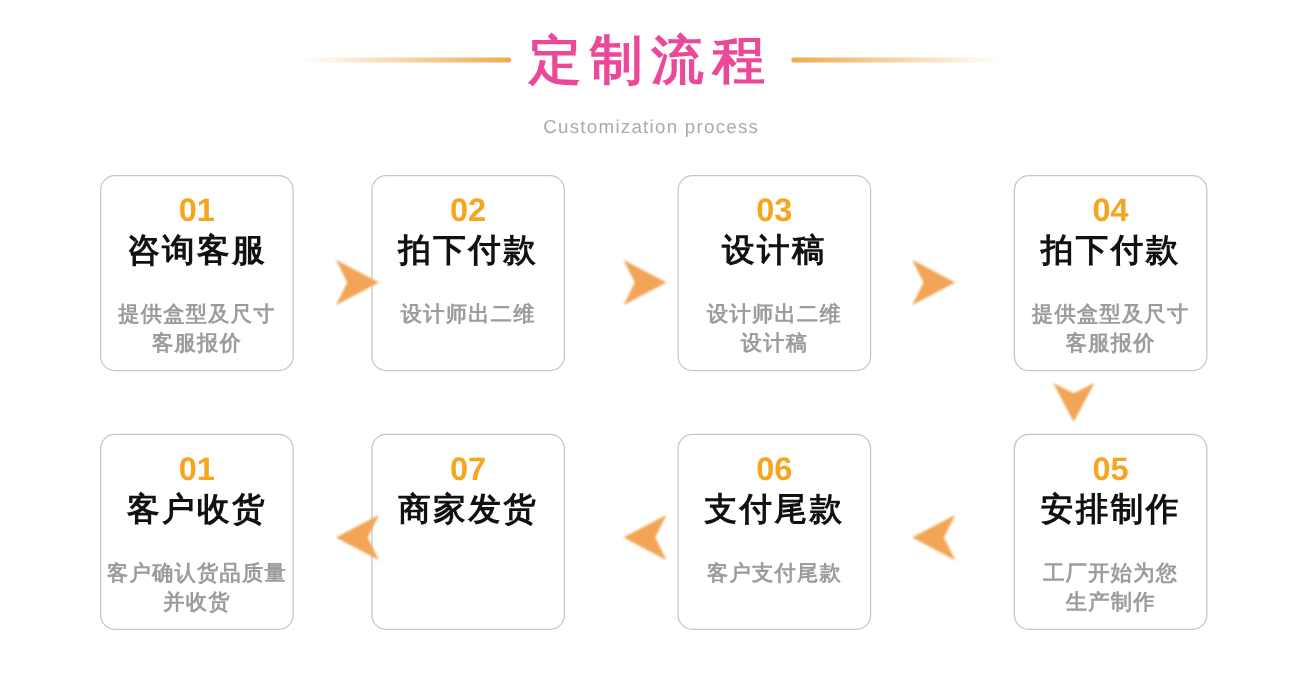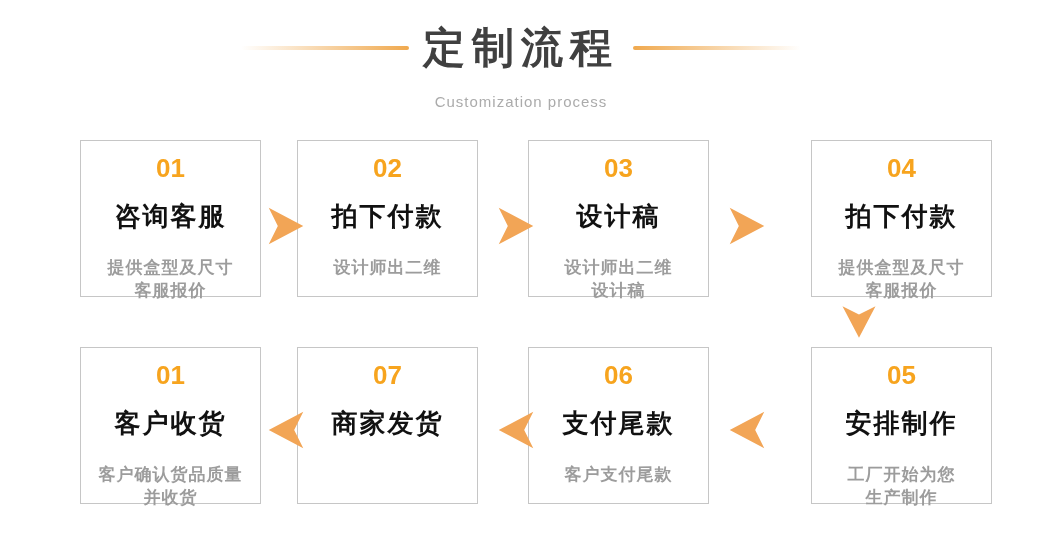--- a/index.html
+++ b/index.html
@@ -14,31 +14,31 @@
   html,body{background:#fff;}
   body{font-family:"Liberation Sans","DejaVu Sans",sans-serif;}
   .stage{position:relative;width:1042px;height:552px;background:#fff;overflow:hidden;}
 
   
   .title-row{position:absolute;top:22px;left:0;width:100%;height:52px;
     display:flex;align-items:center;justify-content:center;gap:14px;}
   .title-line{width:168px;height:4px;border-radius:2px;}
   .title-line.left{background:linear-gradient(to right,rgba(240,169,78,0),var(--line));}
   .title-line.right{background:linear-gradient(to left,rgba(240,169,78,0),var(--line));}
-  .page-title{font-size:42px;font-weight:700;color:#404040;letter-spacing:7px;}
+  .page-title{font-size:42px;font-weight:700;color:#ec4899;letter-spacing:7px;}
   .page-subtitle{position:absolute;top:93px;left:0;width:100%;text-align:center;
     font-size:15px;font-weight:500;color:var(--subtitle);letter-spacing:1px;}
 
   
-  .card{position:absolute;width:181px;height:157px;background:#fff;
-    border:1px solid var(--border);border-radius:0;text-align:center;padding-top:12px;}
+  .card{position:absolute;width:155px;height:157px;background:#fff;
+    border:1px solid var(--border);border-radius:12px;text-align:center;padding-top:12px;}
   .r1{top:140px;} .r2{top:347px;}
-  .col1{left:80px;} .col2{left:297px;} .col3{left:528px;} .col4{left:811px;}
+  .col1{left:80px;} .col2{left:297px;} .col3{left:542px;} .col4{left:811px;}
   .step-number{font-size:26px;font-weight:700;color:var(--accent);line-height:1.2;}
-  .step-title{margin-top:16px;font-size:26px;font-weight:700;color:#111;letter-spacing:2px;line-height:1.25;}
+  .step-title{margin-top:0;font-size:26px;font-weight:700;color:#111;letter-spacing:2px;line-height:1.25;}
   .step-desc{margin-top:23px;font-size:17px;font-weight:600;color:var(--desc);
     letter-spacing:1px;line-height:1.4;white-space:pre-line;}
 
   
   .arrow{position:absolute;width:40px;height:42px;filter:blur(0.7px);}
   .arrow svg{display:block;width:100%;height:100%;}
   .arrow svg polygon{fill:var(--arrow);}
   .a-r1{top:205px;} .a-r2{top:409px;}
   .a-g1{left:266px;} .a-g2{left:496px;} .a-g3{left:727px;}
   .arrow.left svg{transform:scaleX(-1);}

